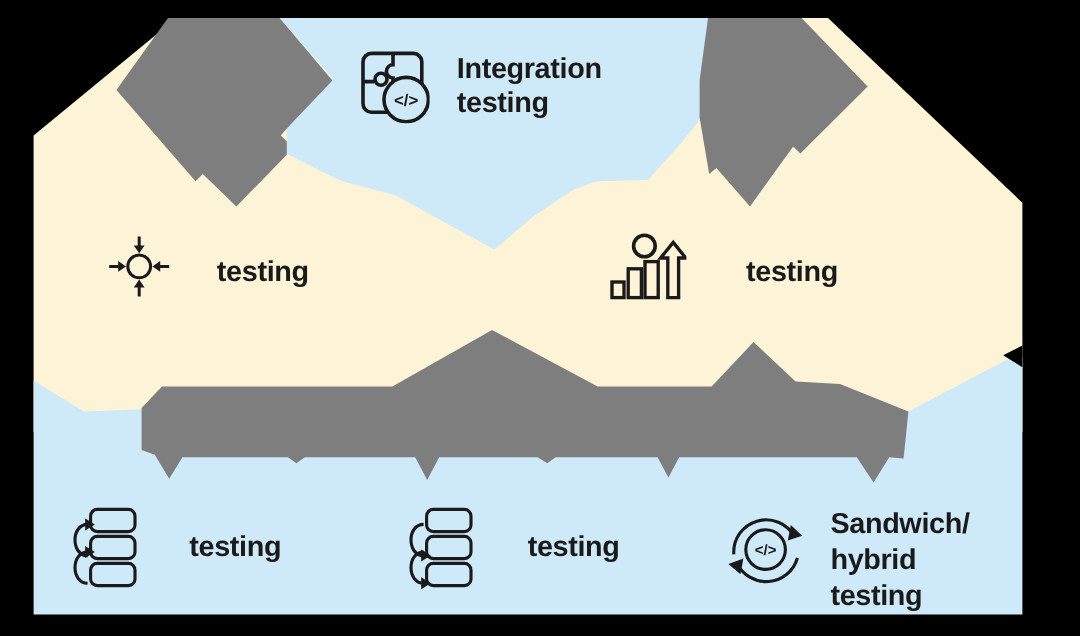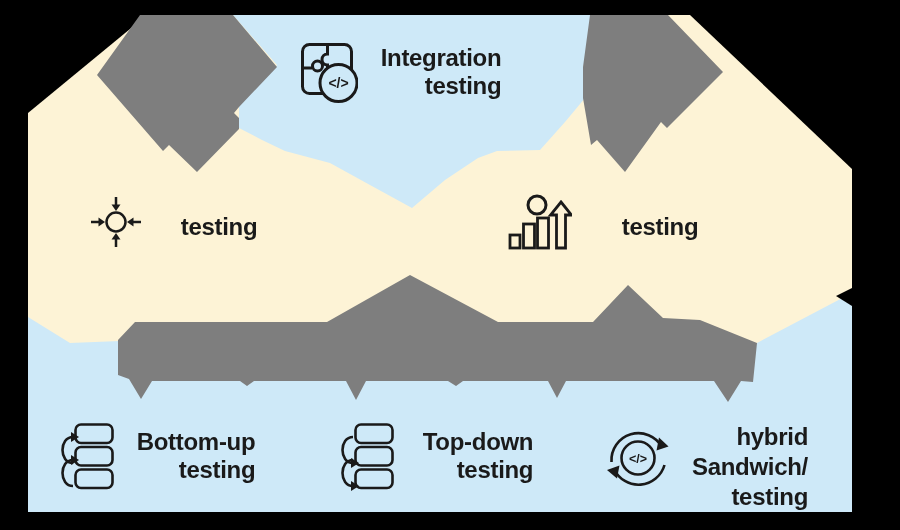--- a/index.html
+++ b/index.html
@@ -12,21 +12,21 @@
   html,body{margin:0;padding:0;background:var(--background);}
   #stage{
     position:relative;width:900px;height:530px;overflow:hidden;
     background:var(--background);
     font-family:"Liberation Sans",sans-serif;
   }
   #bg{position:absolute;left:0;top:0;}
   .node-icon{position:absolute;}
   .label{
     position:absolute;transform:translate(-50%,-50%);
-    text-align:right;font-weight:700;font-size:24px;line-height:28px;
+    text-align:left;font-weight:700;font-size:24px;line-height:28px;
     letter-spacing:-0.3px;color:var(--text);white-space:nowrap;
   }
   .label span{display:block;}
   .label.tall{line-height:30px;}
   svg text{
     font-family:"Liberation Sans",sans-serif;font-weight:700;fill:var(--text);
   }
 </style>
 </head>
 <body>
@@ -100,50 +100,48 @@
     <svg class="node-icon" style="left:52px;top:422px" width="64" height="72" viewBox="0 0 64 72">
       <rect x="23.5" y="2.5" width="37" height="18.5" rx="5.5" fill="none" stroke="var(--text)" stroke-width="2.6"></rect>
       <rect x="23.5" y="25" width="37" height="18.5" rx="5.5" fill="none" stroke="var(--text)" stroke-width="2.6"></rect>
       <rect x="23.5" y="47.5" width="37" height="18.5" rx="5.5" fill="none" stroke="var(--text)" stroke-width="2.6"></rect>
       <path d="M21,41 C7,41 7,15 21,15" fill="none" stroke="var(--text)" stroke-width="2.6"></path>
       <polygon points="19,10 19,20 27,15" fill="var(--text)"></polygon>
       <path d="M21,64 C7,64 7,38 21,38" fill="none" stroke="var(--text)" stroke-width="2.6"></path>
       <polygon points="19,33 19,43 27,38" fill="var(--text)"></polygon>
     </svg>
     <div class="label" style="left:196px;top:456px">
-      <span>Bottom-up</span>
       <span>testing</span>
     </div>
   </div>
 
   <div>
     <svg class="node-icon" style="left:332px;top:422px" width="64" height="72" viewBox="0 0 64 72">
       <rect x="23.5" y="2.5" width="37" height="18.5" rx="5.5" fill="none" stroke="var(--text)" stroke-width="2.6"></rect>
       <rect x="23.5" y="25" width="37" height="18.5" rx="5.5" fill="none" stroke="var(--text)" stroke-width="2.6"></rect>
       <rect x="23.5" y="47.5" width="37" height="18.5" rx="5.5" fill="none" stroke="var(--text)" stroke-width="2.6"></rect>
       <path d="M21,15 C7,15 7,41 21,41" fill="none" stroke="var(--text)" stroke-width="2.6"></path>
       <polygon points="19,36 19,46 27,41" fill="var(--text)"></polygon>
       <path d="M21,38 C7,38 7,64 21,64" fill="none" stroke="var(--text)" stroke-width="2.6"></path>
       <polygon points="19,59 19,69 27,64" fill="var(--text)"></polygon>
     </svg>
     <div class="label" style="left:478px;top:456px">
-      <span>Top-down</span>
       <span>testing</span>
     </div>
   </div>
 
   <div>
     <svg class="node-icon" style="left:604px;top:424px" width="68" height="68" viewBox="0 0 68 68">
       <circle cx="34" cy="34" r="16.5" fill="none" stroke="var(--text)" stroke-width="2.6"></circle>
       <text x="34" y="38.5" font-size="12.5" text-anchor="middle">&lt;/&gt;</text>
       <path d="M7.5,38 A27,27 0 0 1 58,23" fill="none" stroke="var(--text)" stroke-width="2.6"></path>
       <polygon points="55,13.5 64.5,22.5 52.5,26.5" fill="var(--text)"></polygon>
       <path d="M60.5,41 A27,27 0 0 1 10,45" fill="none" stroke="var(--text)" stroke-width="2.6"></path>
       <polygon points="13,54.5 3,46 15.5,41.5" fill="var(--text)"></polygon>
     </svg>
     <div class="label tall" style="left:750px;top:467px">
+      <span>Sandwich/</span>
       <span>hybrid</span>
-      <span>Sandwich/</span>
       <span>testing</span>
     </div>
   </div>
 
 </div>
 
 </body></html>

